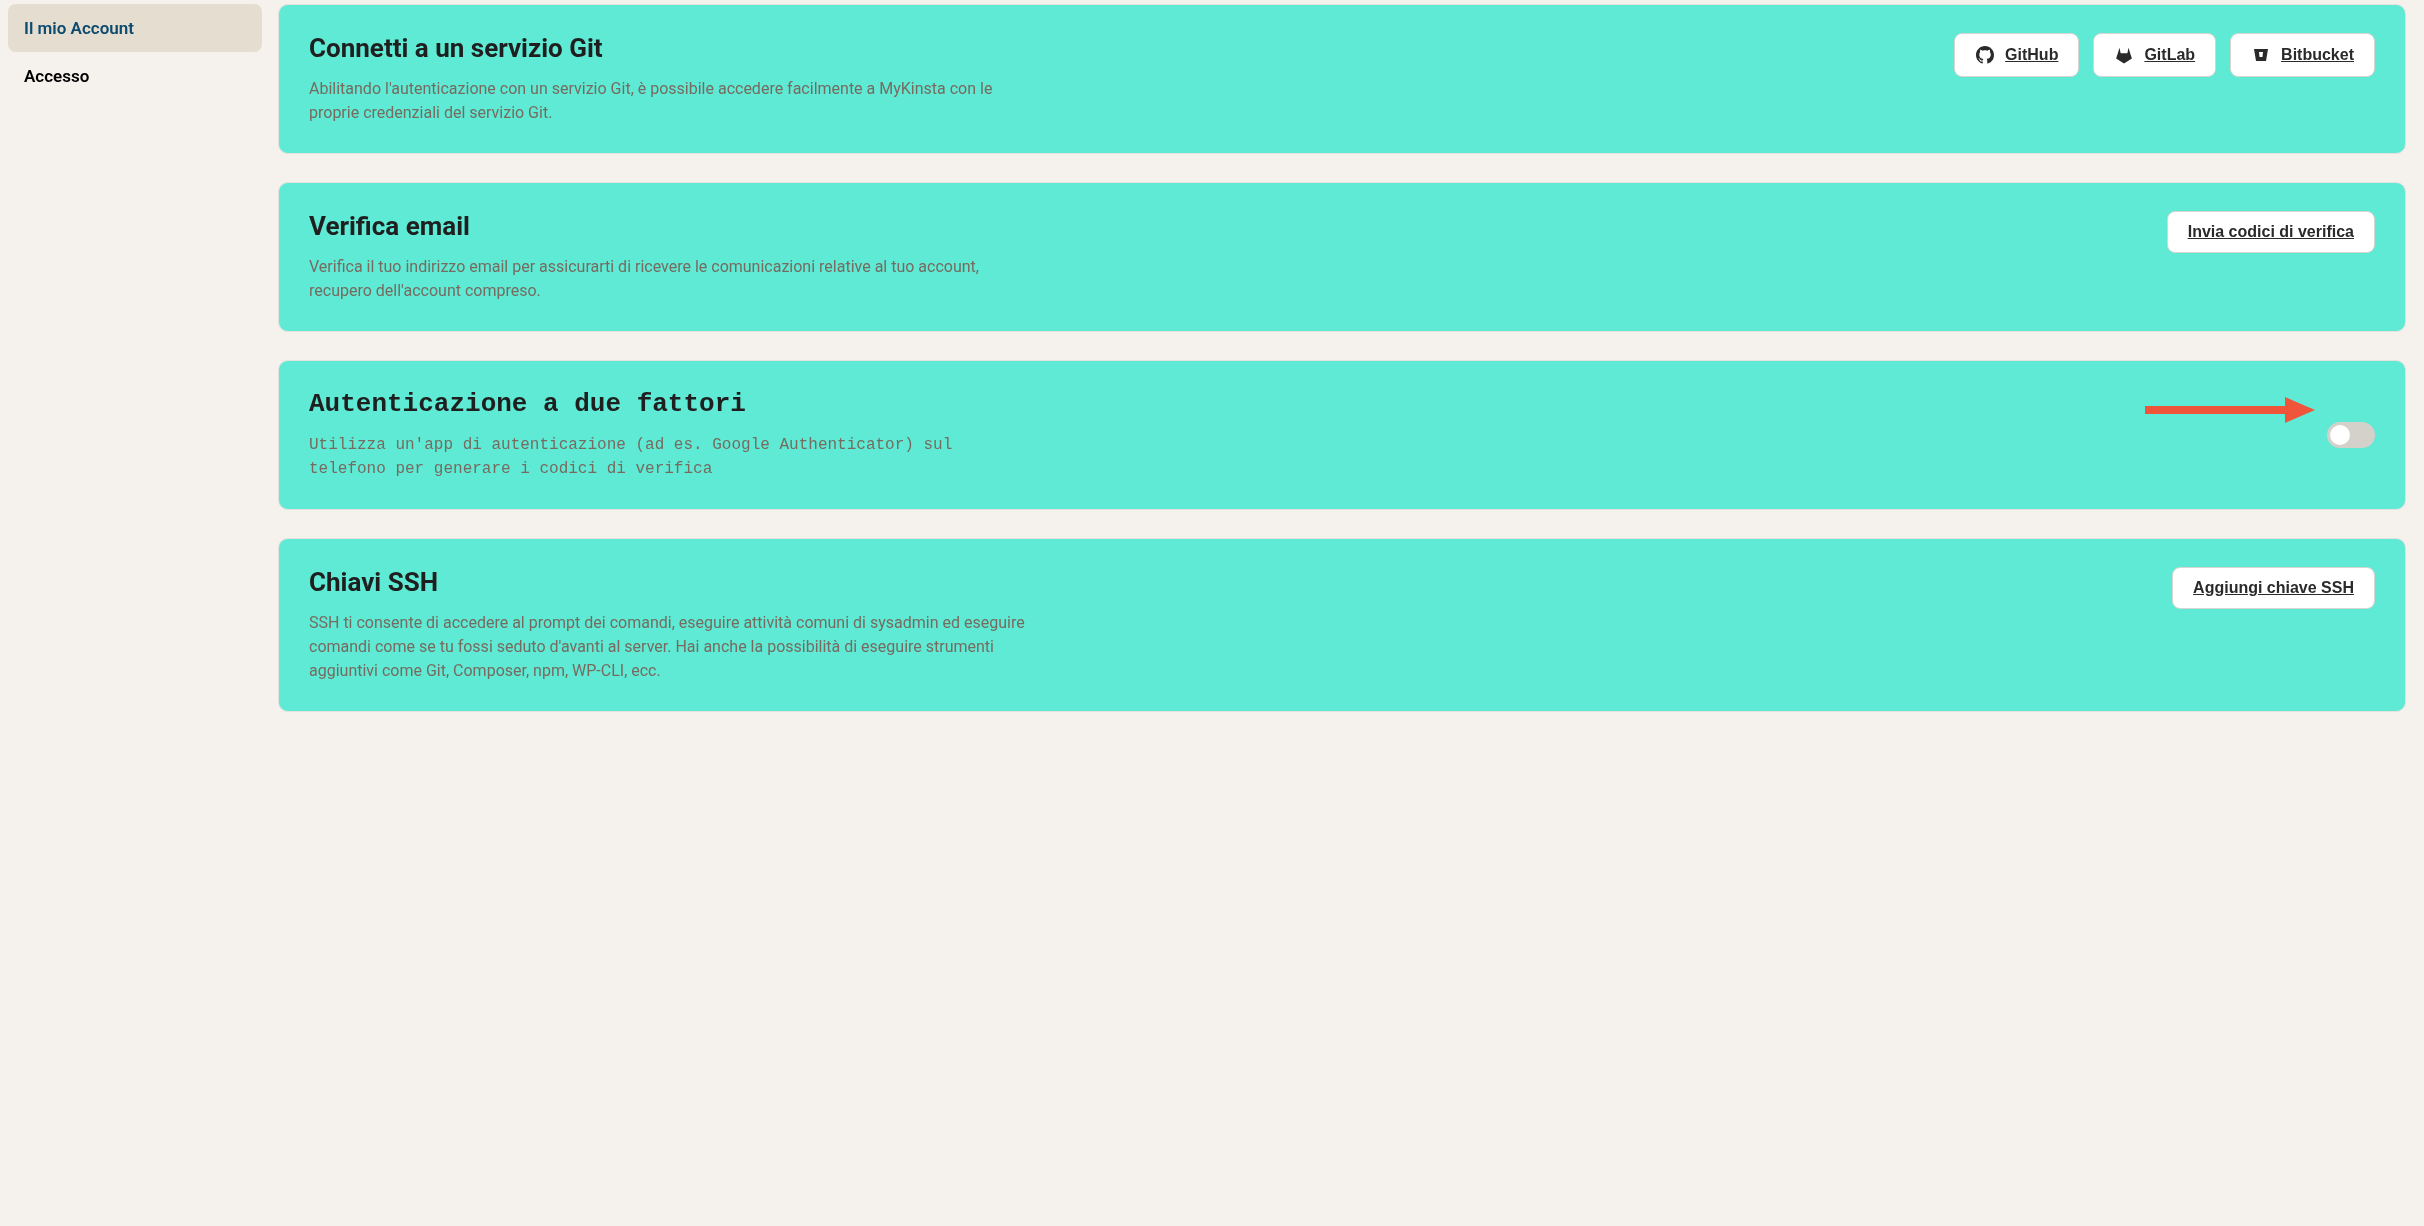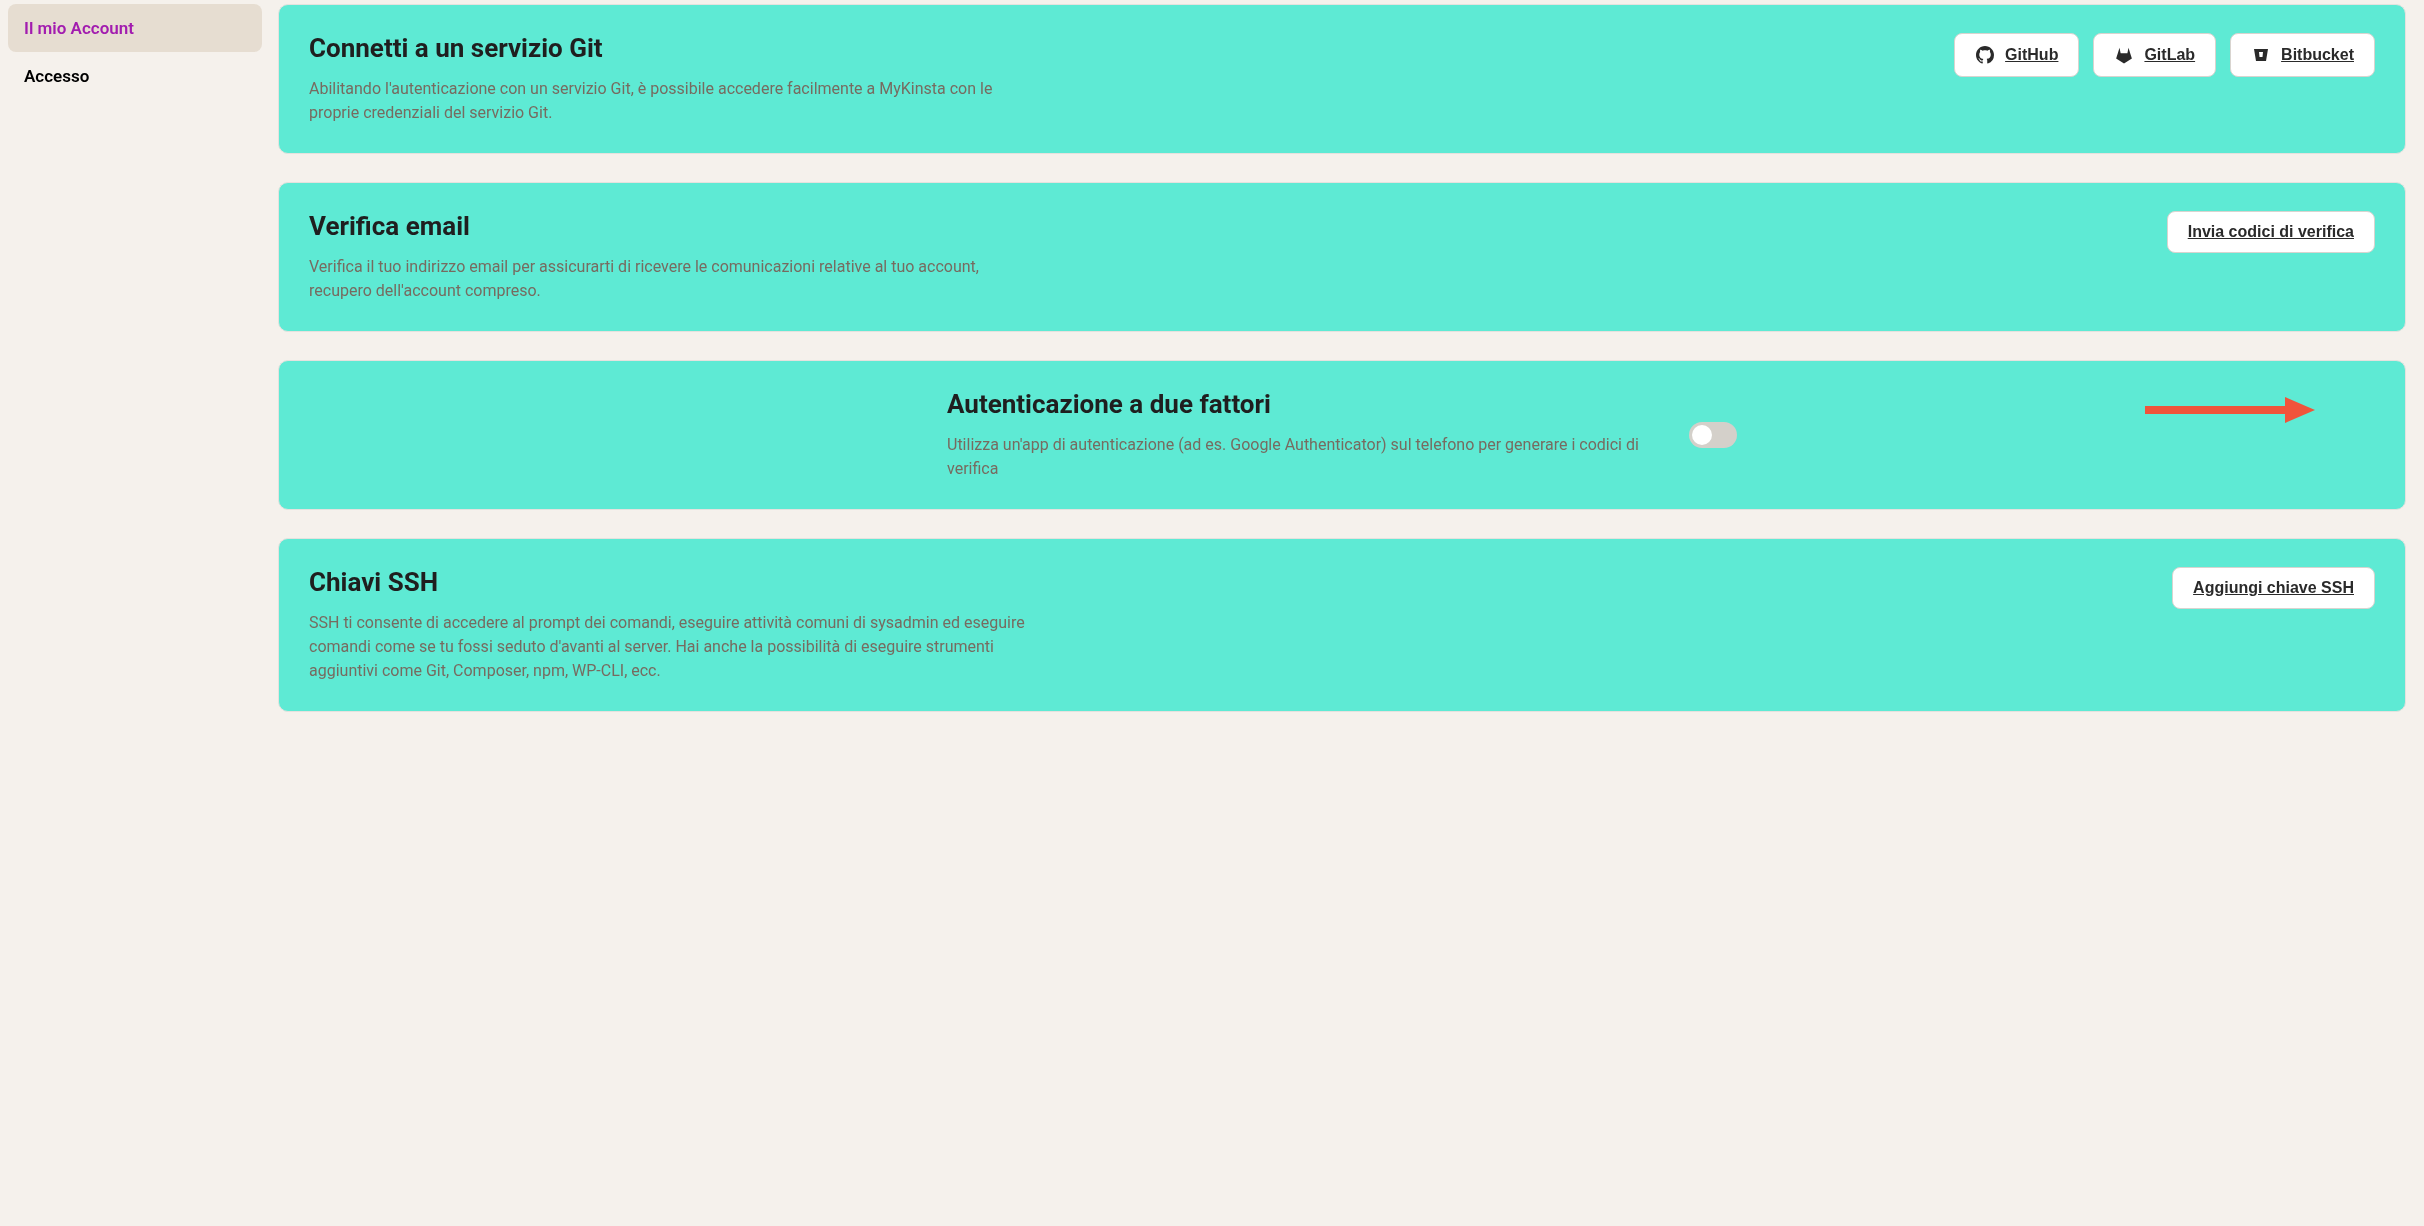--- a/index.html
+++ b/index.html
@@ -21,21 +21,21 @@
     .sidebar-item {
       padding: 14px 16px;
       font-size: 17px;
       font-weight: 600;
       color: #000000;
       border-radius: 8px;
       cursor: pointer;
     }
     .sidebar-item.active {
       background: #e6ddd1;
-      color: #a21caf;
+      color: #0c4a6e;
     }
     .main {
       flex: 1;
       padding: 4px 18px 20px 8px;
       display: flex;
       flex-direction: column;
       gap: 28px;
     }
     .card {
       background: #5eead4;
@@ -112,24 +112,25 @@
       height: 20px;
       background: #fff;
       border-radius: 50%;
     }
     .arrow-annotation {
       position: absolute;
       pointer-events: none;
     }
     .twofa-row {
       display: flex;
-      justify-content: center;
+      justify-content: space-between;
       align-items: center;
       gap: 22px;
       position: relative;
+      font-family: Liberation Mono, monospace;
     }
     .twofa-left {
       flex: 1;
       max-width: 720px;
     }
   </style>
 </head>
 <body>
 
 <nav class="sidebar">

